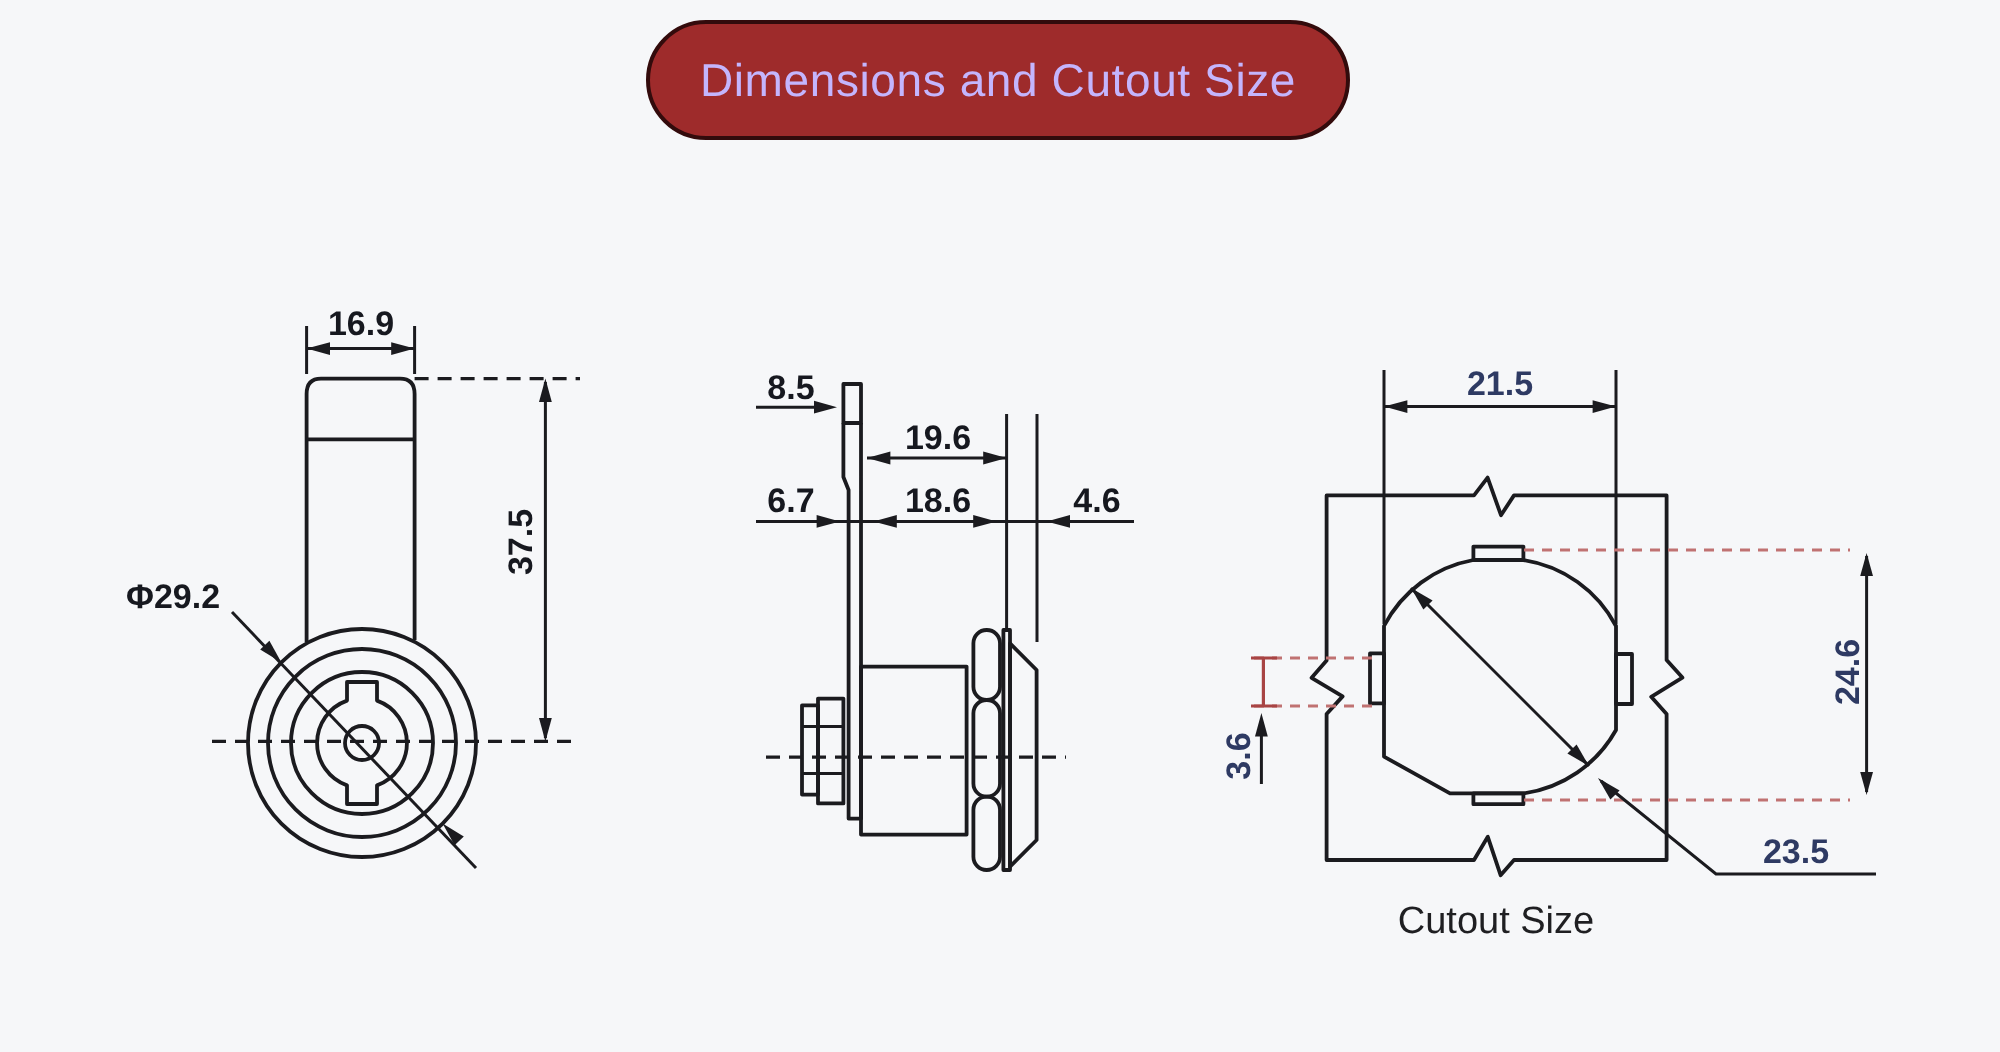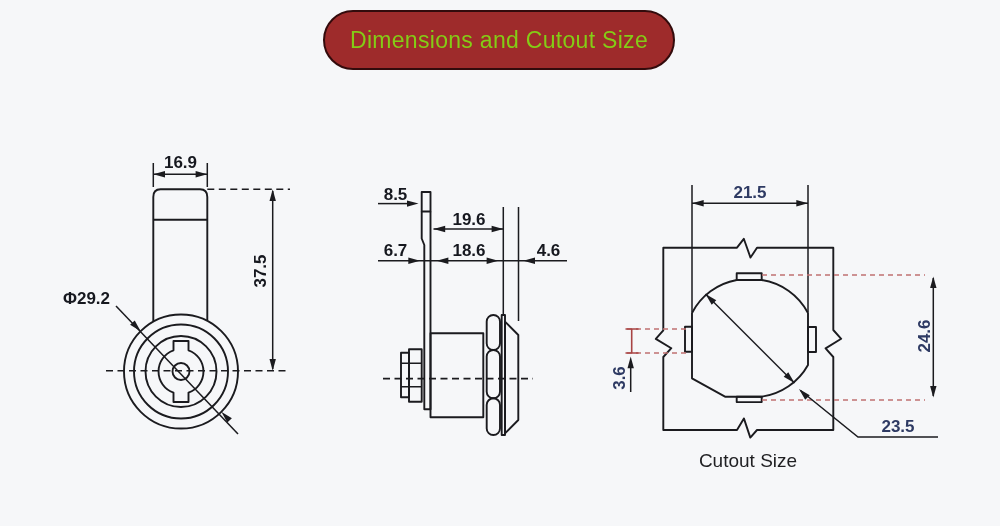--- a/index.html
+++ b/index.html
@@ -6,21 +6,21 @@
   body{
     width:1000px;height:526px;position:relative;overflow:hidden;
     background:#f6f7f9;
     font-family:"Liberation Sans",sans-serif;
   }
   .banner{
     position:absolute;left:323px;top:10px;width:352px;height:60px;
     box-sizing:border-box;border:2px solid #330b0c;border-radius:31px;
     background:#9e2b2b;display:flex;align-items:center;justify-content:center;
   }
-  .banner span{color:#84cc16;font-size:23px;letter-spacing:.3px;}
+  .banner span{color:#c4b5fd;font-size:23px;letter-spacing:.3px;}
   svg{position:absolute;left:0;top:0;}
   .line{fill:none;stroke:#1b1b1f;stroke-width:1.9;stroke-linejoin:round;}
   .thin{fill:none;stroke:#1b1b1f;stroke-width:1.5;}
   .cdash{fill:none;stroke:#1b1b1f;stroke-width:1.6;stroke-dasharray:7 4.5;}
   .rdash{fill:none;stroke:#c07272;stroke-width:1.6;stroke-dasharray:5 4;}
   .rline{fill:none;stroke:#a84444;stroke-width:1.6;}
   .arw{fill:#1b1b1f;stroke:none;}
   text.dim{font-family:"Liberation Sans",sans-serif;font-size:17px;font-weight:bold;fill:#16181f;}
   text.dimb{font-family:"Liberation Sans",sans-serif;font-size:17px;font-weight:bold;fill:#2e3a63;}
   text.caption{font-family:"Liberation Sans",sans-serif;font-size:19px;fill:#1f1f22;}

